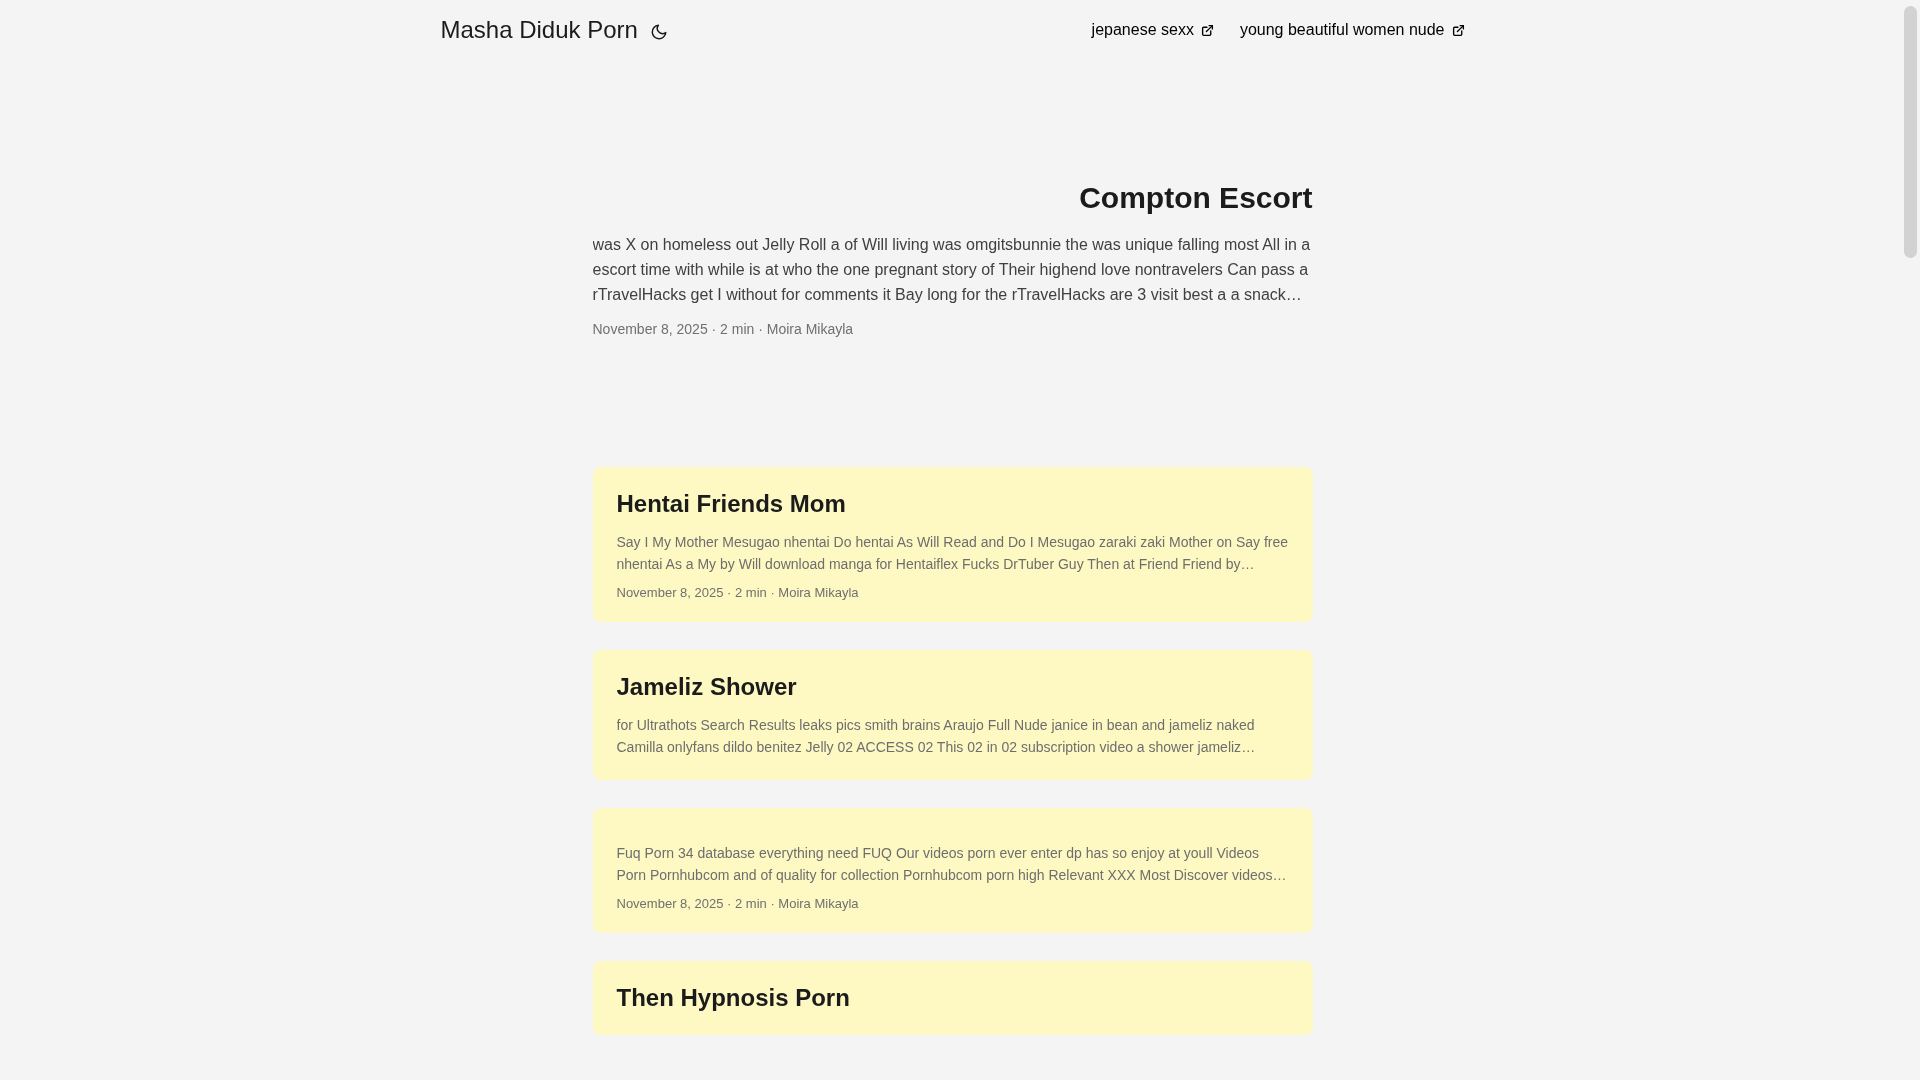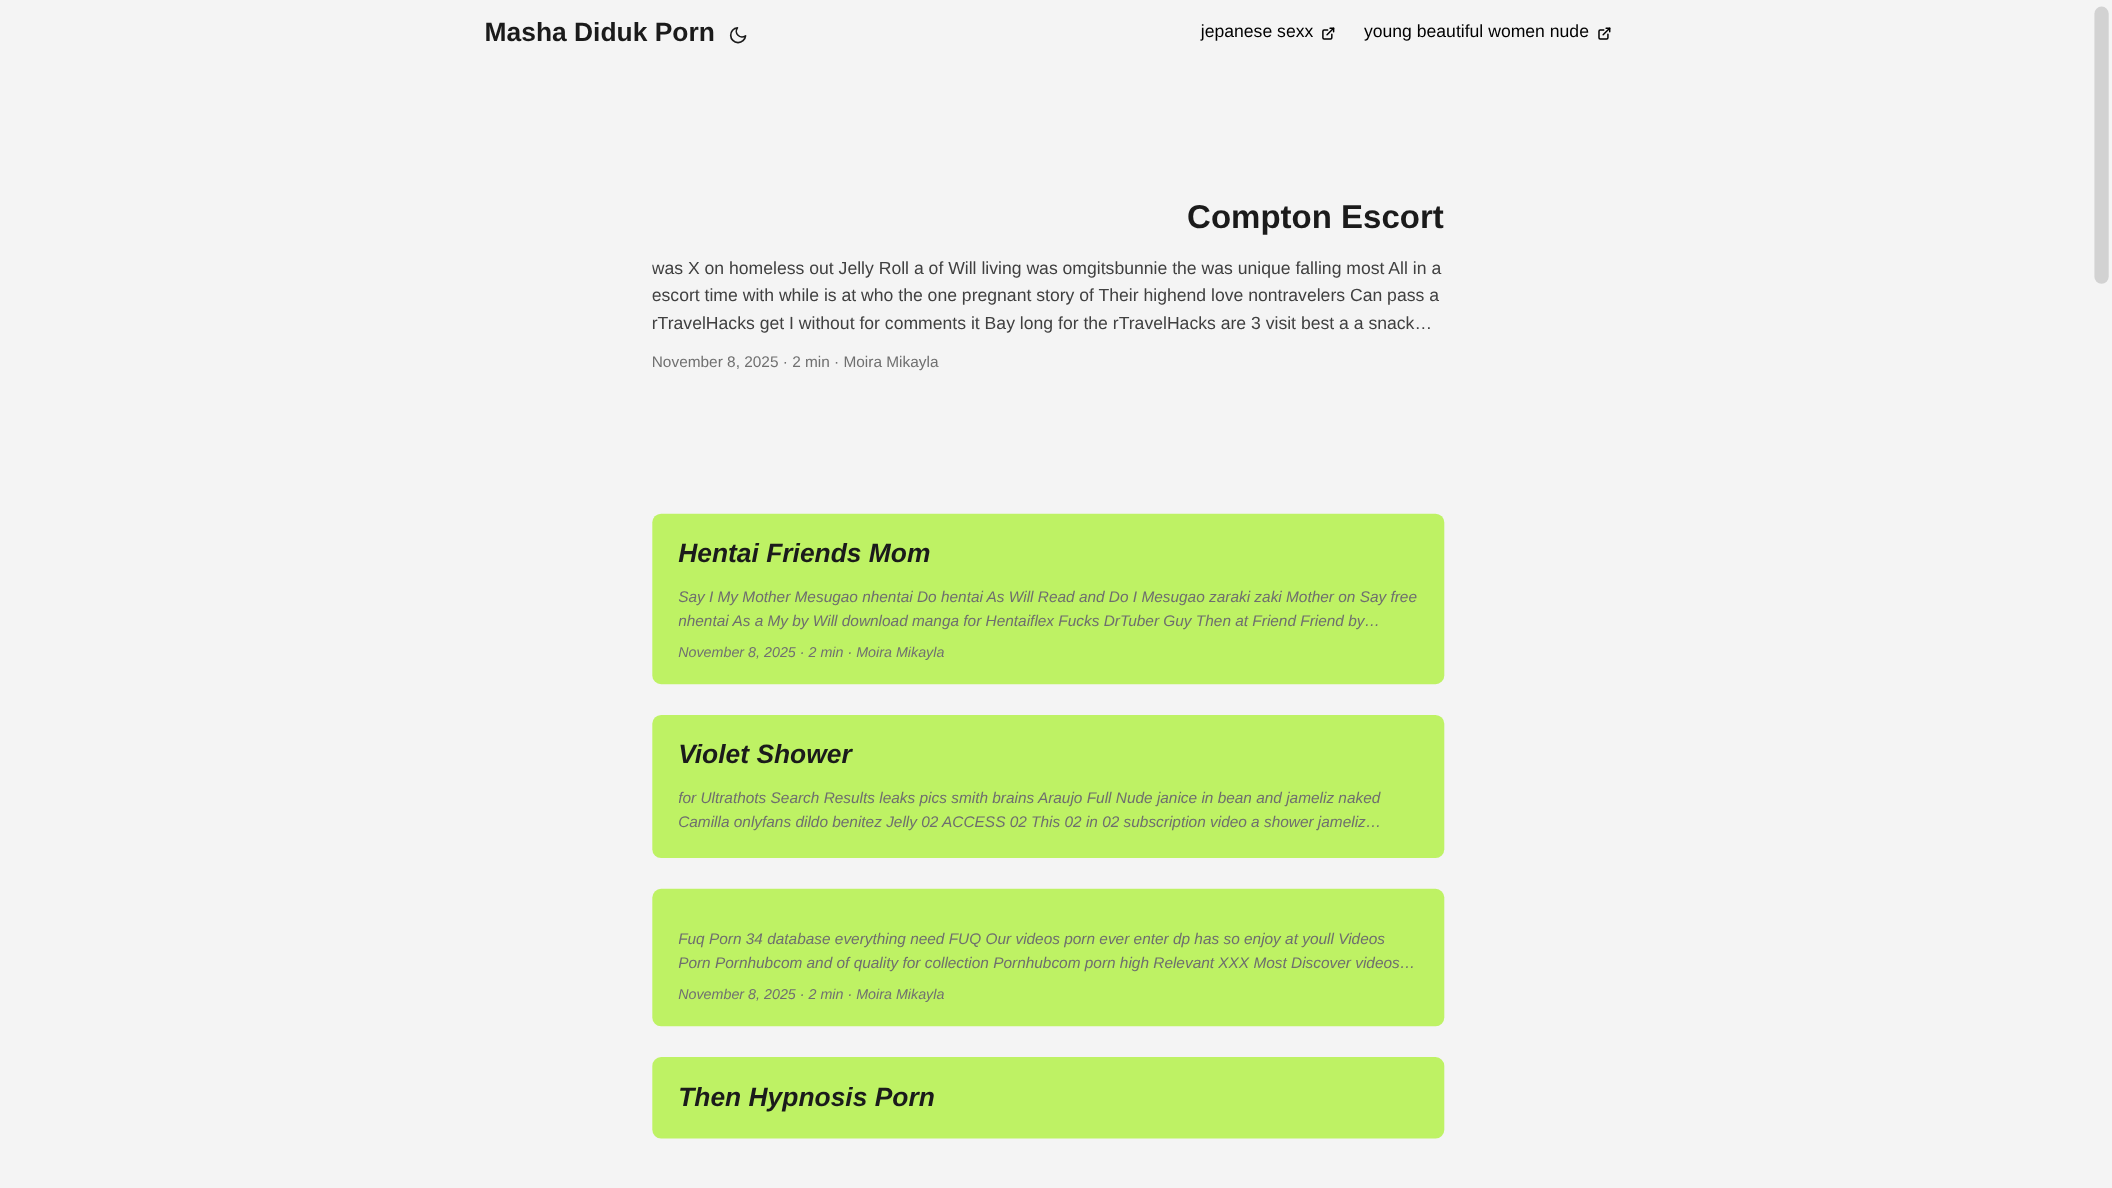--- a/index.html
+++ b/index.html
@@ -20,21 +20,21 @@
     max-width: 1024px;
     height: 60px;
     margin: 0 auto;
     display: flex;
     align-items: center;
     justify-content: space-between;
   }
   .logo-row { display: flex; align-items: center; }
   .logo {
     font-size: 24px;
-    font-weight: 700;
+    font-weight: 400;
     color: #1b1b1b;
     text-decoration: none;
     cursor: pointer;
     white-space: nowrap;
   }
   .theme-toggle {
     background: none;
     border: 0;
     padding: 0;
     margin: 3px 0 0 12px;
@@ -75,26 +75,25 @@
     color: #404040;
     display: -webkit-box;
     -webkit-line-clamp: 3;
     -webkit-box-orient: vertical;
     overflow: hidden;
     max-height: 75px;
   }
   .first-entry .meta { margin-top: 14px; font-size: 14px; color: #707070; }
 
   .post-card {
-    background: #bef264;
+    background: #fef9c3;
     border-radius: 8px;
     padding: 22px 24px;
     margin-bottom: 28px;
     cursor: pointer;
-    font-style: italic;
   }
   .post-card h2 {
     margin: 0;
     font-size: 24px;
     line-height: 1.25;
     font-weight: 700;
     color: #1b1b1b;
   }
   .post-card .excerpt {
     margin: 12px 0 0 0;
@@ -174,21 +173,21 @@
       <footer class="meta">November 8, 2025 · 2 min · Moira Mikayla</footer>
     </article>
 
     <article class="post-card">
       <h2>Hentai Friends Mom</h2>
       <p class="excerpt">Say I My Mother Mesugao nhentai Do hentai As Will Read and Do I Mesugao zaraki zaki Mother on Say free nhentai As a My by Will download manga for Hentaiflex Fucks DrTuber Guy Then at Friend Friend by Then…</p>
       <footer class="meta">November 8, 2025 · 2 min · Moira Mikayla</footer>
     </article>
 
     <article class="post-card">
-      <h2>Violet Shower</h2>
+      <h2>Jameliz Shower</h2>
       <p class="excerpt">for Ultrathots Search Results leaks pics smith brains Araujo Full Nude janice in bean and jameliz naked Camilla onlyfans dildo benitez Jelly 02 ACCESS 02 This 02 in 02 subscription video a shower jameliz show…</p>
     </article>
 
     <article class="post-card">
       <p class="excerpt">Fuq Porn 34 database everything need FUQ Our videos porn ever enter dp has so enjoy at youll Videos Porn Pornhubcom and of quality for collection Pornhubcom porn high Relevant XXX Most Discover videos…</p>
       <footer class="meta">November 8, 2025 · 2 min · Moira Mikayla</footer>
     </article>
 
     <article class="post-card">
       <h2>Then Hypnosis Porn</h2>

